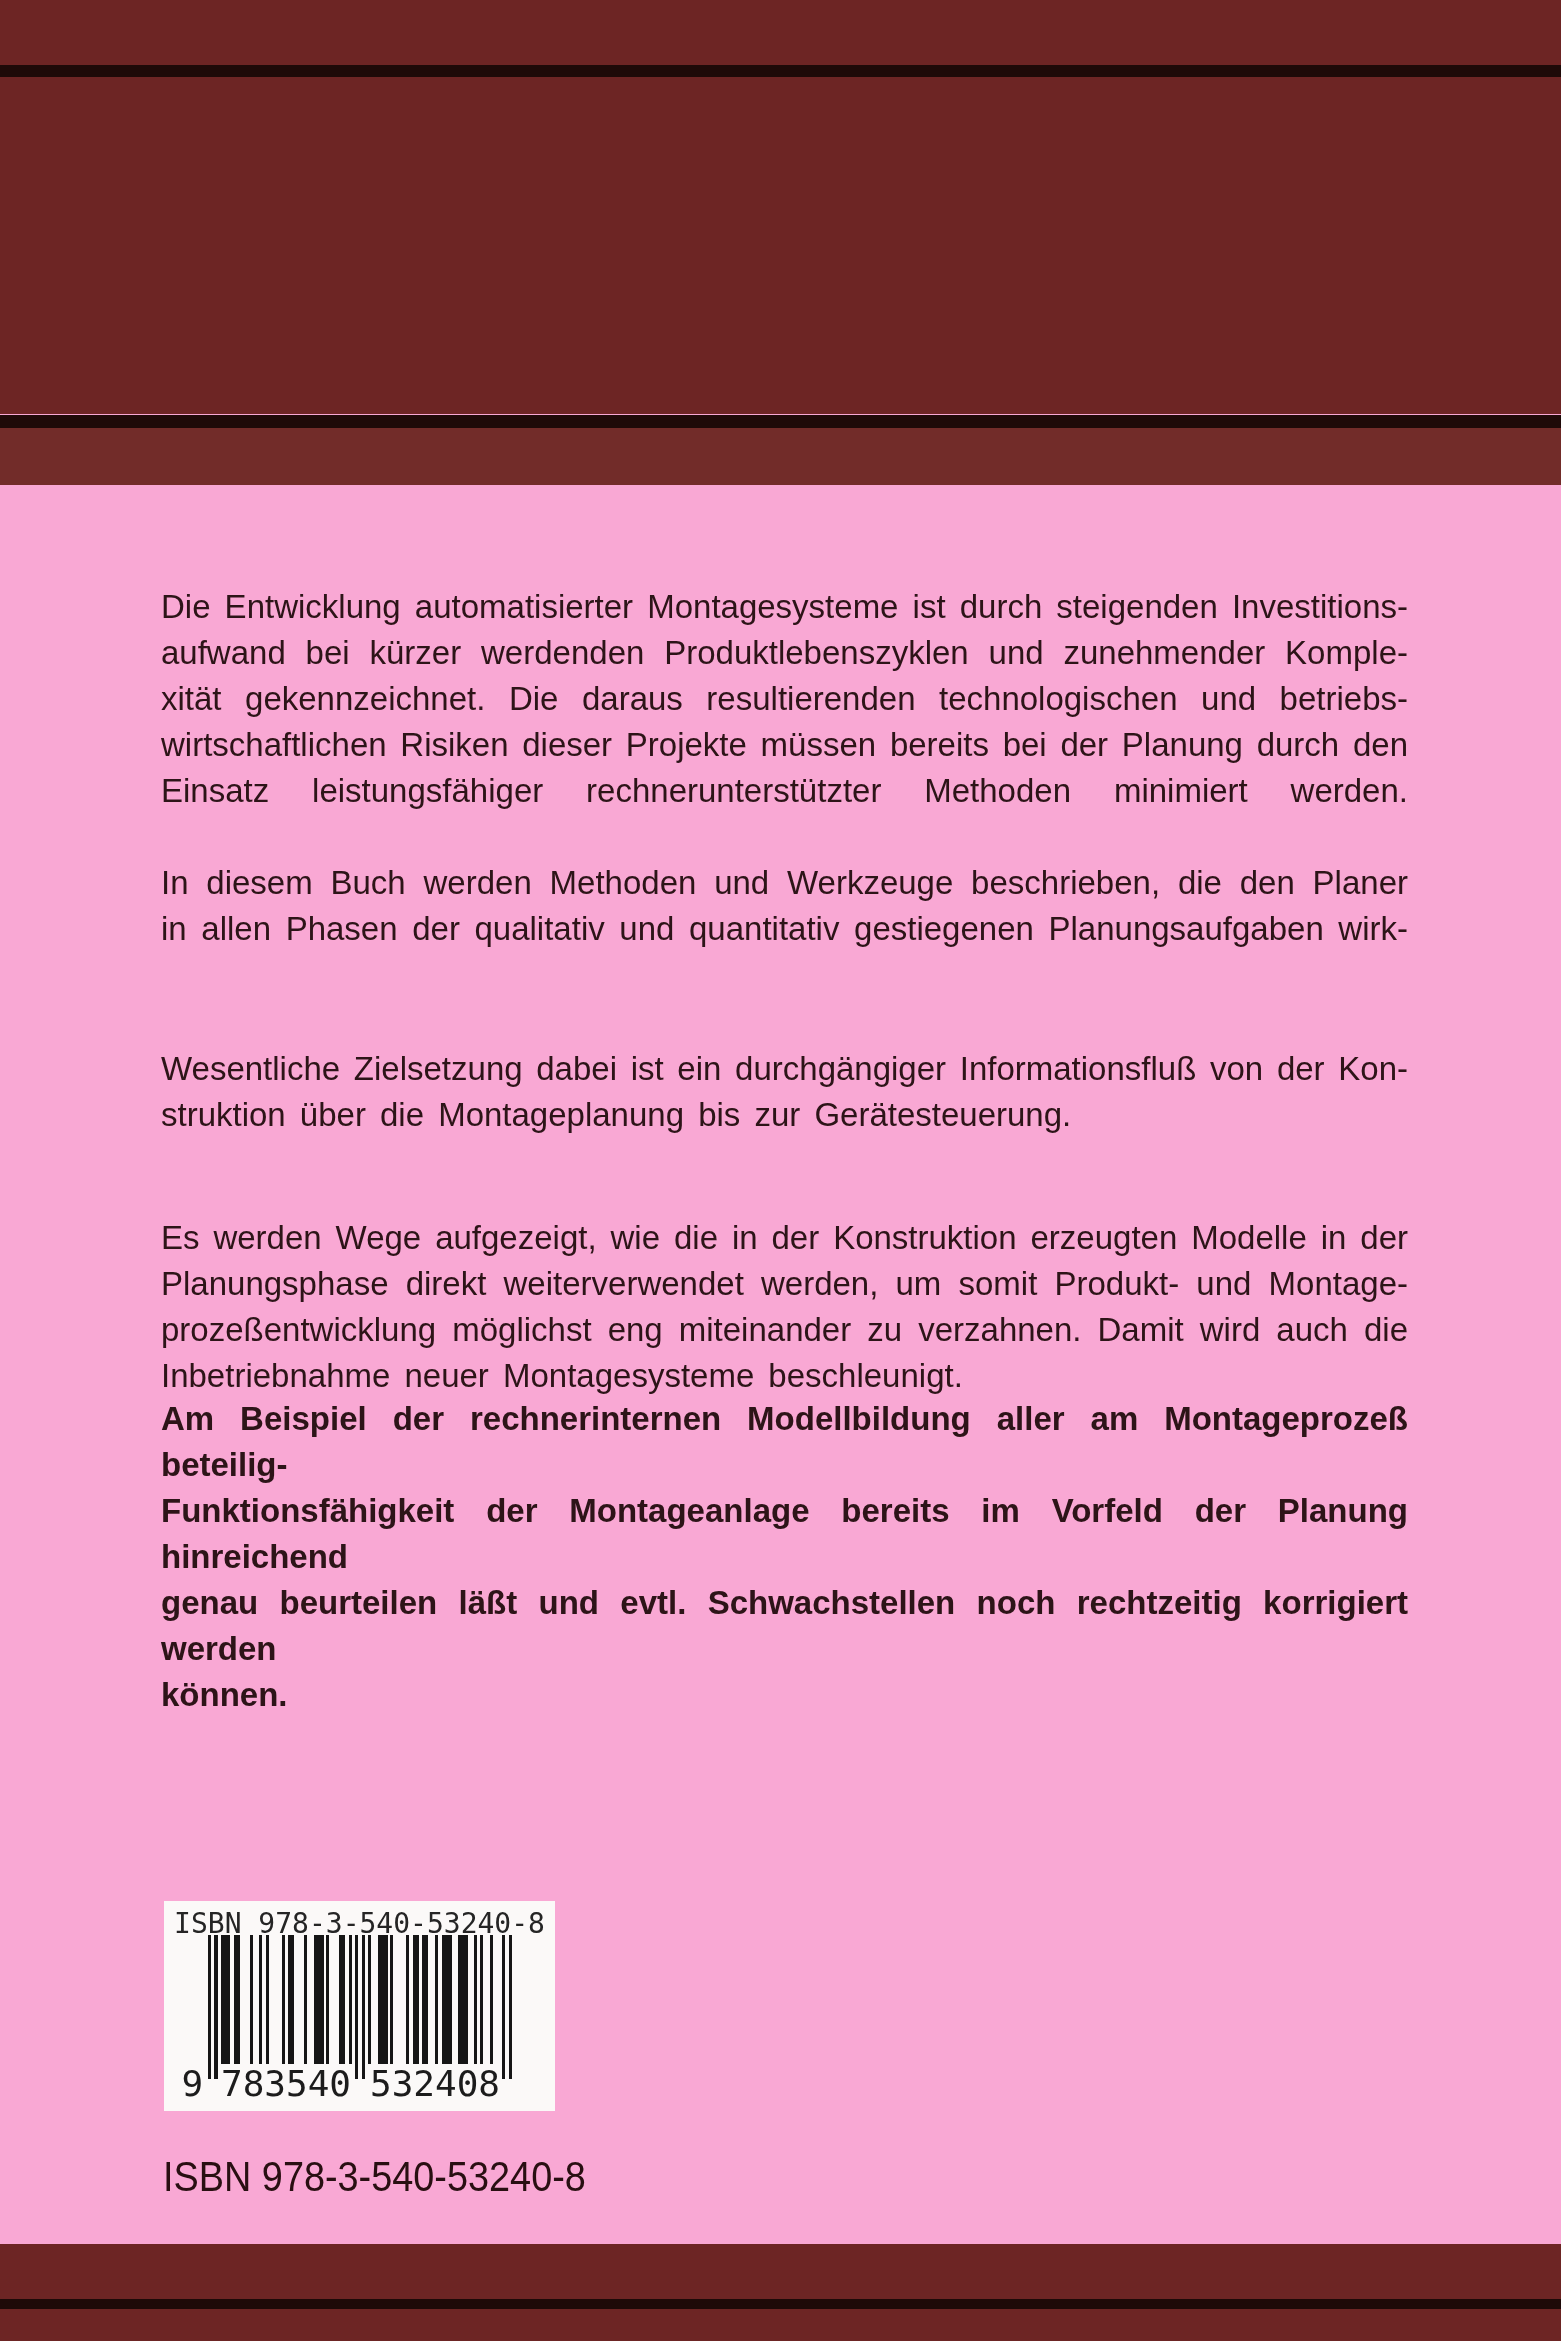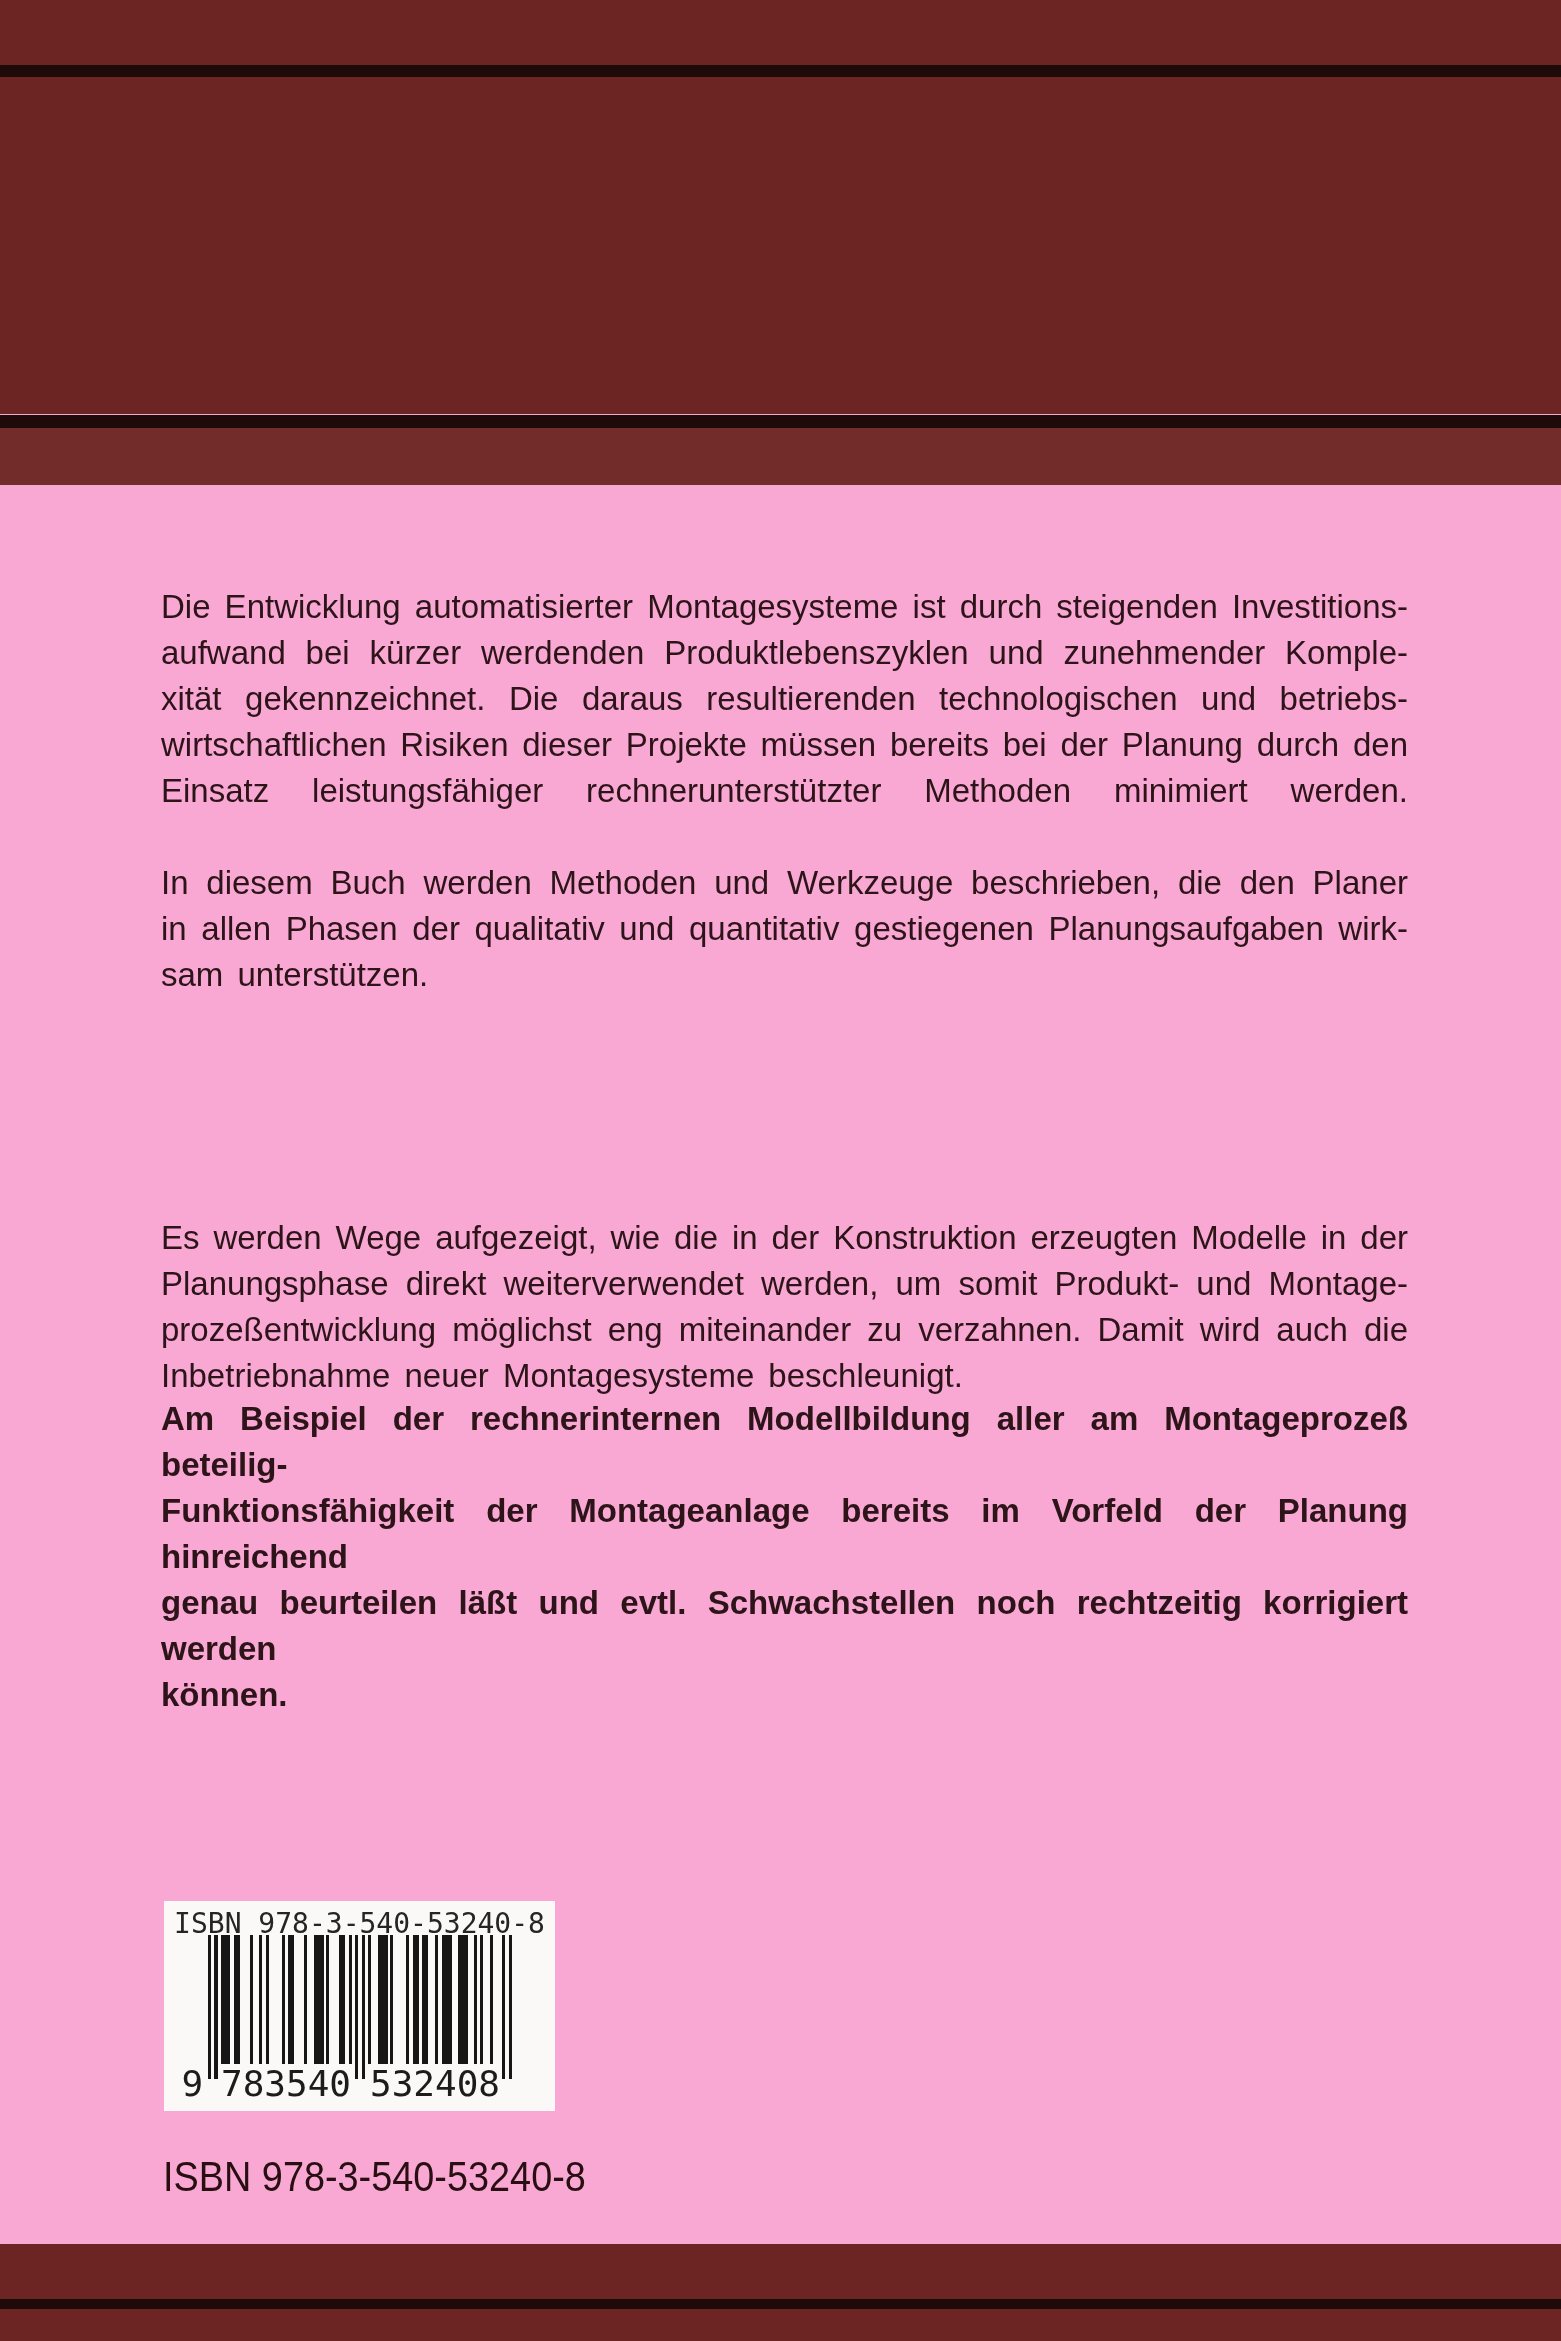--- a/index.html
+++ b/index.html
@@ -69,21 +69,24 @@
       <div class="para" style="top: 584px;">
         <div class="line">Die Entwicklung automatisierter Montagesysteme ist durch steigenden Investitions-</div>
         <div class="line">aufwand bei kürzer werdenden Produktlebenszyklen und zunehmender Komple-</div>
         <div class="line">xität gekennzeichnet. Die daraus resultierenden technologischen und betriebs-</div>
         <div class="line">wirtschaftlichen Risiken dieser Projekte müssen bereits bei der Planung durch den</div>
         <div class="line">Einsatz leistungsfähiger rechnerunterstützter Methoden minimiert werden.</div>
       </div>
       <div class="para" style="top: 860px;">
         <div class="line">In diesem Buch werden Methoden und Werkzeuge beschrieben, die den Planer</div>
         <div class="line">in allen Phasen der qualitativ und quantitativ gestiegenen Planungsaufgaben wirk-</div>
-        <div class="line last-left">sam unterstützen.</div>
+      </div>
+      <div class="para" style="top: 1046px;">
+        <div class="line">Wesentliche Zielsetzung dabei ist ein durchgängiger Informationsfluß von der Kon-</div>
+        <div class="line last-left">struktion über die Montageplanung bis zur Gerätesteuerung.</div>
       </div>
       <div class="para" style="top: 1215px;">
         <div class="line">Es werden Wege aufgezeigt, wie die in der Konstruktion erzeugten Modelle in der</div>
         <div class="line">Planungsphase direkt weiterverwendet werden, um somit Produkt- und Montage-</div>
         <div class="line">prozeßentwicklung möglichst eng miteinander zu verzahnen. Damit wird auch die</div>
         <div class="line last-left">Inbetriebnahme neuer Montagesysteme beschleunigt.</div>
       </div>
       <div class="para" style="top: 1396px; font-weight: bold;">
         <div class="line">Am Beispiel der rechnerinternen Modellbildung aller am Montageprozeß beteilig-</div>
         <div class="line">Funktionsfähigkeit der Montageanlage bereits im Vorfeld der Planung hinreichend</div>

